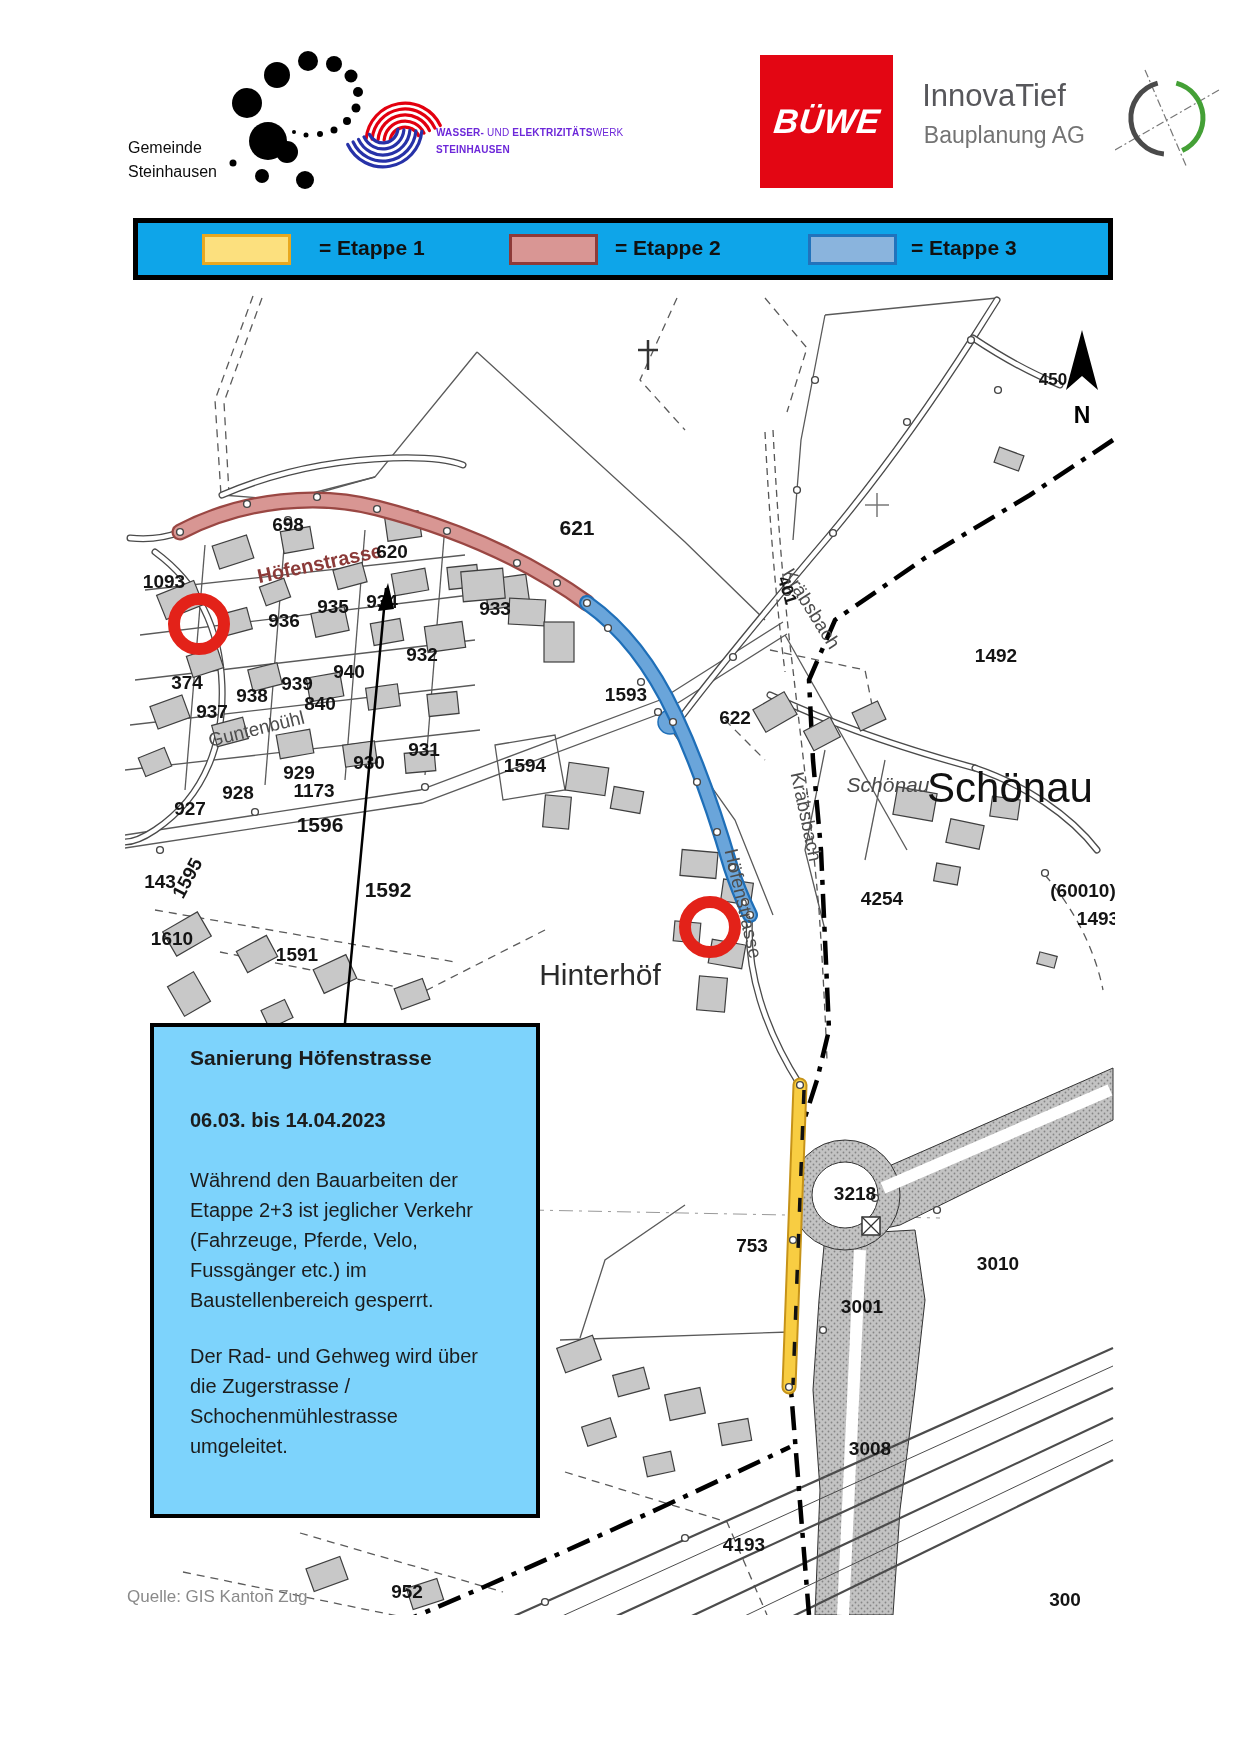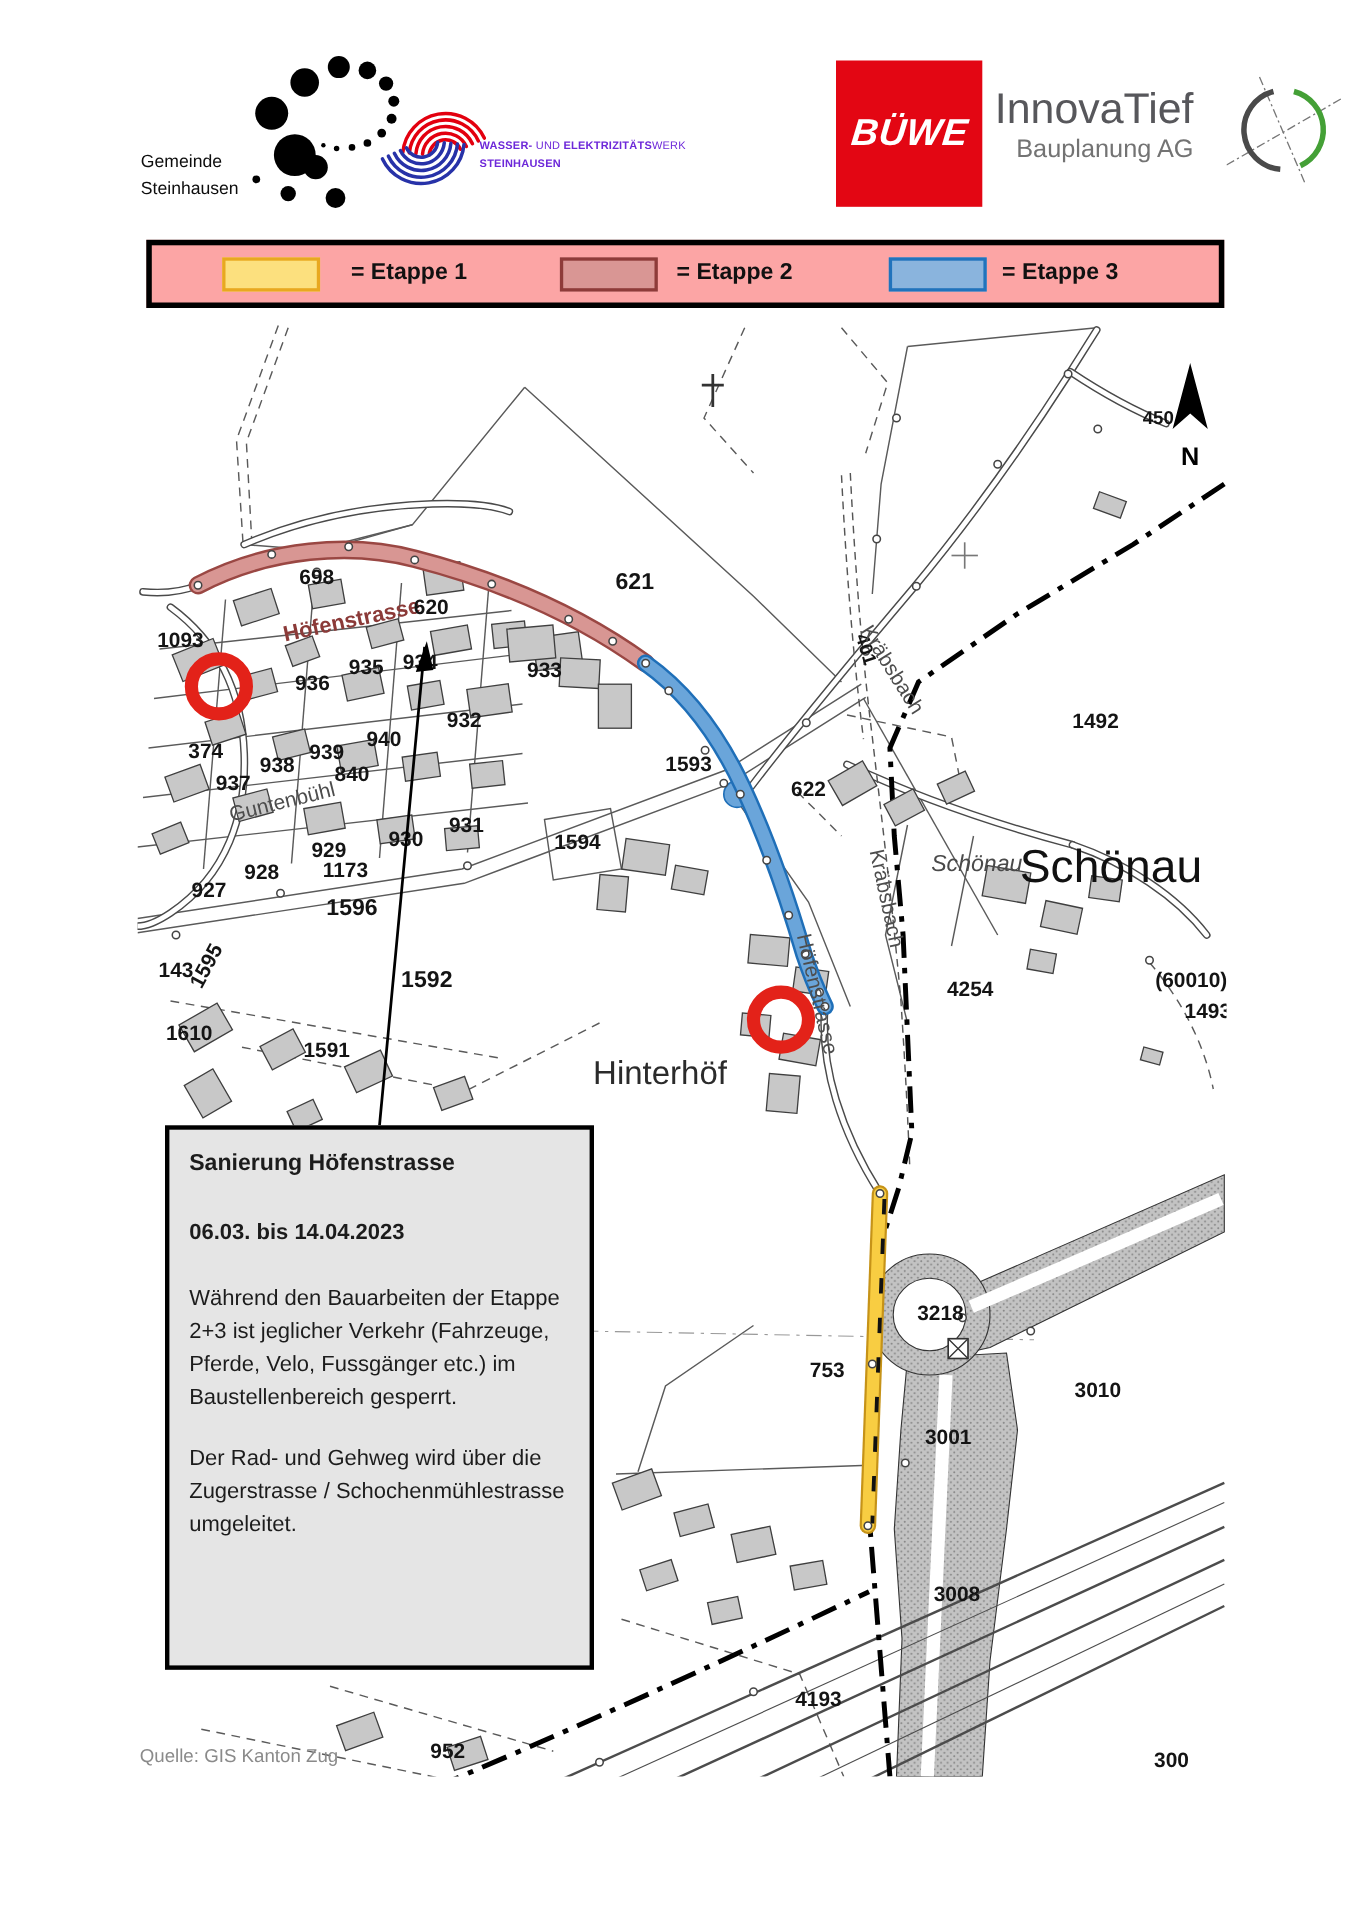--- a/index.html
+++ b/index.html
@@ -6,25 +6,25 @@
   body{width:1240px;height:1754px;background:#fff;position:relative;
        font-family:"Liberation Sans",sans-serif;color:#111;overflow:hidden}
   .abs{position:absolute}
 
   
   .gemeinde-text{left:128px;top:136px;font-size:16px;font-weight:500;line-height:24px;color:#0d0d0d}
   .wwz-text{left:436px;top:124px;font-size:10px;line-height:17px;color:#6d28d9;letter-spacing:.2px}
   .wwz-text b{font-weight:700}
   .buwe{left:760px;top:55px;width:133px;height:133px;display:flex;align-items:center;justify-content:center}
   .buwe span{color:#fff;font-size:34px;font-weight:800;font-style:italic;transform:skewX(-6deg);letter-spacing:.5px}
-  .innova-name{left:903px;top:78px;width:182px;font-size:39px;color:#57575b;text-align:right}
+  .innova-name{left:903px;top:78px;width:182px;font-size:31px;color:#57575b;text-align:center}
   .innova-sub{left:903px;top:122px;width:182px;font-size:23px;text-align:right}
 
   
-  .legend{left:133px;top:218px;width:980px;height:62px;border:5px solid #000;box-sizing:border-box;background:#fca5a5}
+  .legend{left:133px;top:218px;width:980px;height:62px;border:5px solid #000;box-sizing:border-box;background:#0ea5e9}
   .swatch{position:absolute;top:11px;width:89px;height:31px;border:3px solid #000;box-sizing:border-box}
   .leg-label{position:absolute;top:13px;font-size:21px;font-weight:700;white-space:nowrap}
 
   
   .map-wrap{left:125px;top:290px;width:990px;height:1325px}
   svg text{font-family:"Liberation Sans",sans-serif}
   .ml{text-anchor:middle}
   .lbl-parcel{font-weight:700;font-size:19px;fill:#141414}
   .lbl-parcel-lg{font-weight:700;font-size:21px;fill:#141414}
   .lbl-small{font-weight:700;font-size:17px;fill:#141414}
@@ -40,21 +40,21 @@
   .pdash{fill:none;stroke:#5a5a5a;stroke-width:1.3;stroke-dasharray:8 6}
   .road-out{fill:none;stroke:#4a4a4a;stroke-width:7;stroke-linecap:round}
   .road-in{fill:none;stroke:#fff;stroke-width:4.4;stroke-linecap:round}
   .bdry{fill:none;stroke:#000;stroke-width:4.5;stroke-dasharray:24 9 5 9}
   .hw{fill:none;stroke:#4c4c4c}
   .bldg{fill:#c8c8c8;stroke:#3f3f3f;stroke-width:1.2}
   .survey{fill:#fff;stroke:#444;stroke-width:1.4}
 
   
   .infobox{left:150px;top:1023px;width:390px;height:495px;border:4px solid #000;box-sizing:border-box;
-           background:#e5e5e5;padding:16px 18px;font-size:20px;line-height:30px;color:#1c1c1c}
+           background:#7dd3fc;padding:16px 36px;font-size:20px;line-height:30px;color:#1c1c1c}
   .infobox .t{font-weight:700;font-size:21px;margin-bottom:32px}
   .infobox .b{font-weight:700}
   .infobox .gap{margin-bottom:30px}
   .infobox p{margin:0 0 26px 0}
 </style>
 </head>
 <body>
 
 <svg class="abs" style="left:220px;top:45px" width="150" height="150" viewBox="0 0 150 150">
   <g fill="#000">

